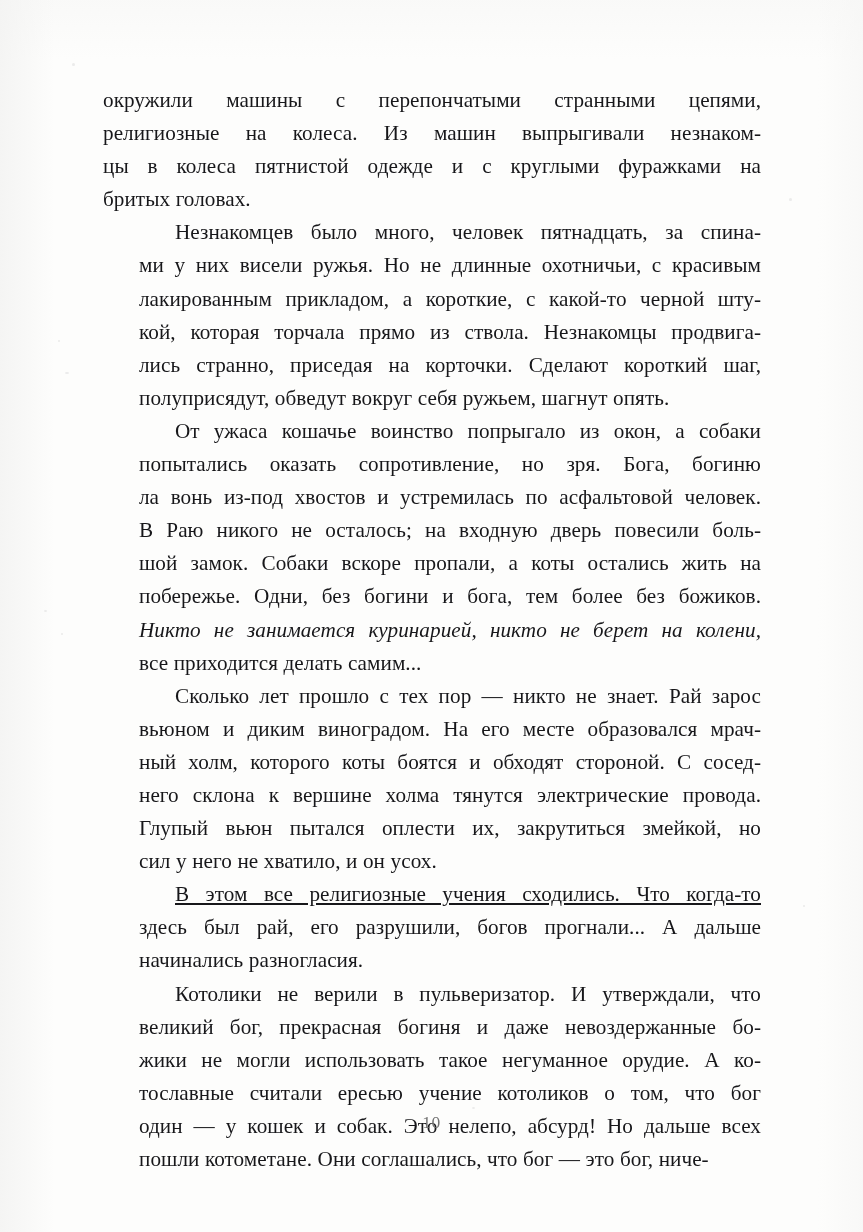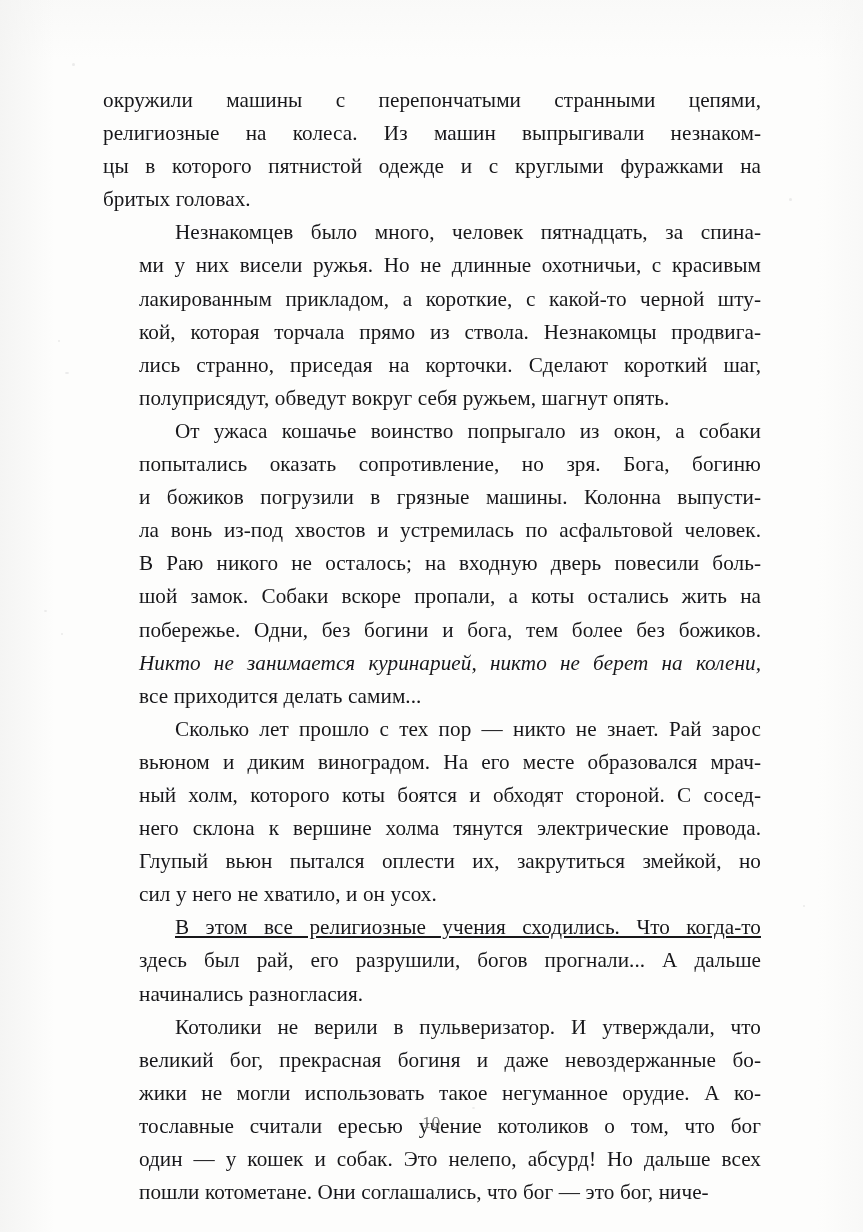--- a/index.html
+++ b/index.html
@@ -102,35 +102,34 @@
   <div class="speck" style="left:61px;  top:633px; width:2px; height:2px;"></div>
   <div class="speck" style="left:789px; top:198px; width:3px; height:3px;"></div>
   <div class="speck" style="left:803px; top:905px; width:2px; height:2px;"></div>
   <div class="speck" style="left:472px; top:1107px;width:3px; height:2px;"></div>
 
   <div class="text-block">
 
     <p class="para no-indent">
         <span class="line just" style="white-space: normal;">окружили машины с перепончатыми странными цепями,</span>
         <span class="line just" style="white-space: normal;">религиозные на колеса. Из машин выпрыгивали незнаком-</span>
-        <span class="line just" style="white-space: normal;">цы в которого пятнистой одежде и с круглыми фуражками на</span>
+        <span class="line just" style="white-space: normal;">цы в колеса пятнистой одежде и с круглыми фуражками на</span>
         <span class="line">бритых головах.</span>
       </p>
     <p class="para">
         <span class="line just" style="white-space: normal; padding-left: 36px;">Незнакомцев было много, человек пятнадцать, за спина-</span>
         <span class="line just" style="white-space: normal;">ми у них висели ружья. Но не длинные охотничьи, с красивым</span>
         <span class="line just" style="white-space: normal;">лакированным прикладом, а короткие, с какой-то черной шту-</span>
         <span class="line just" style="white-space: normal;">кой, которая торчала прямо из ствола. Незнакомцы продвига-</span>
         <span class="line just" style="white-space: normal;">лись странно, приседая на корточки. Сделают короткий шаг,</span>
         <span class="line">полуприсядут, обведут вокруг себя ружьем, шагнут опять.</span>
       </p>
     <p class="para">
         <span class="line just" style="white-space: normal; padding-left: 36px;">От ужаса кошачье воинство попрыгало из окон, а собаки</span>
         <span class="line just" style="white-space: normal;">попытались оказать сопротивление, но зря. Бога, богиню</span>
-        <span class="line just" style="white-space: normal;">и божиков погрузили в грязные машины. Колонна выпусти-</span>
         <span class="line just" style="white-space: normal;">ла вонь из-под хвостов и устремилась по асфальтовой человек.</span>
         <span class="line just" style="white-space: normal;">В Раю никого не осталось; на входную дверь повесили боль-</span>
         <span class="line just" style="white-space: normal;">шой замок. Собаки вскоре пропали, а коты остались жить на</span>
         <span class="line just" style="white-space: normal;">побережье. Одни, без богини и бога, тем более без божиков.</span>
         <span class="line just" style="white-space: normal; font-style: italic;">Никто не занимается куринарией, никто не берет на колени,</span>
         <span class="line">все приходится делать самим...</span>
       </p>
     <p class="para">
         <span class="line just" style="white-space: normal; padding-left: 36px;">Сколько лет прошло с тех пор — никто не знает. Рай зарос</span>
         <span class="line just" style="white-space: normal;">вьюном и диким виноградом. На его месте образовался мрач-</span>

